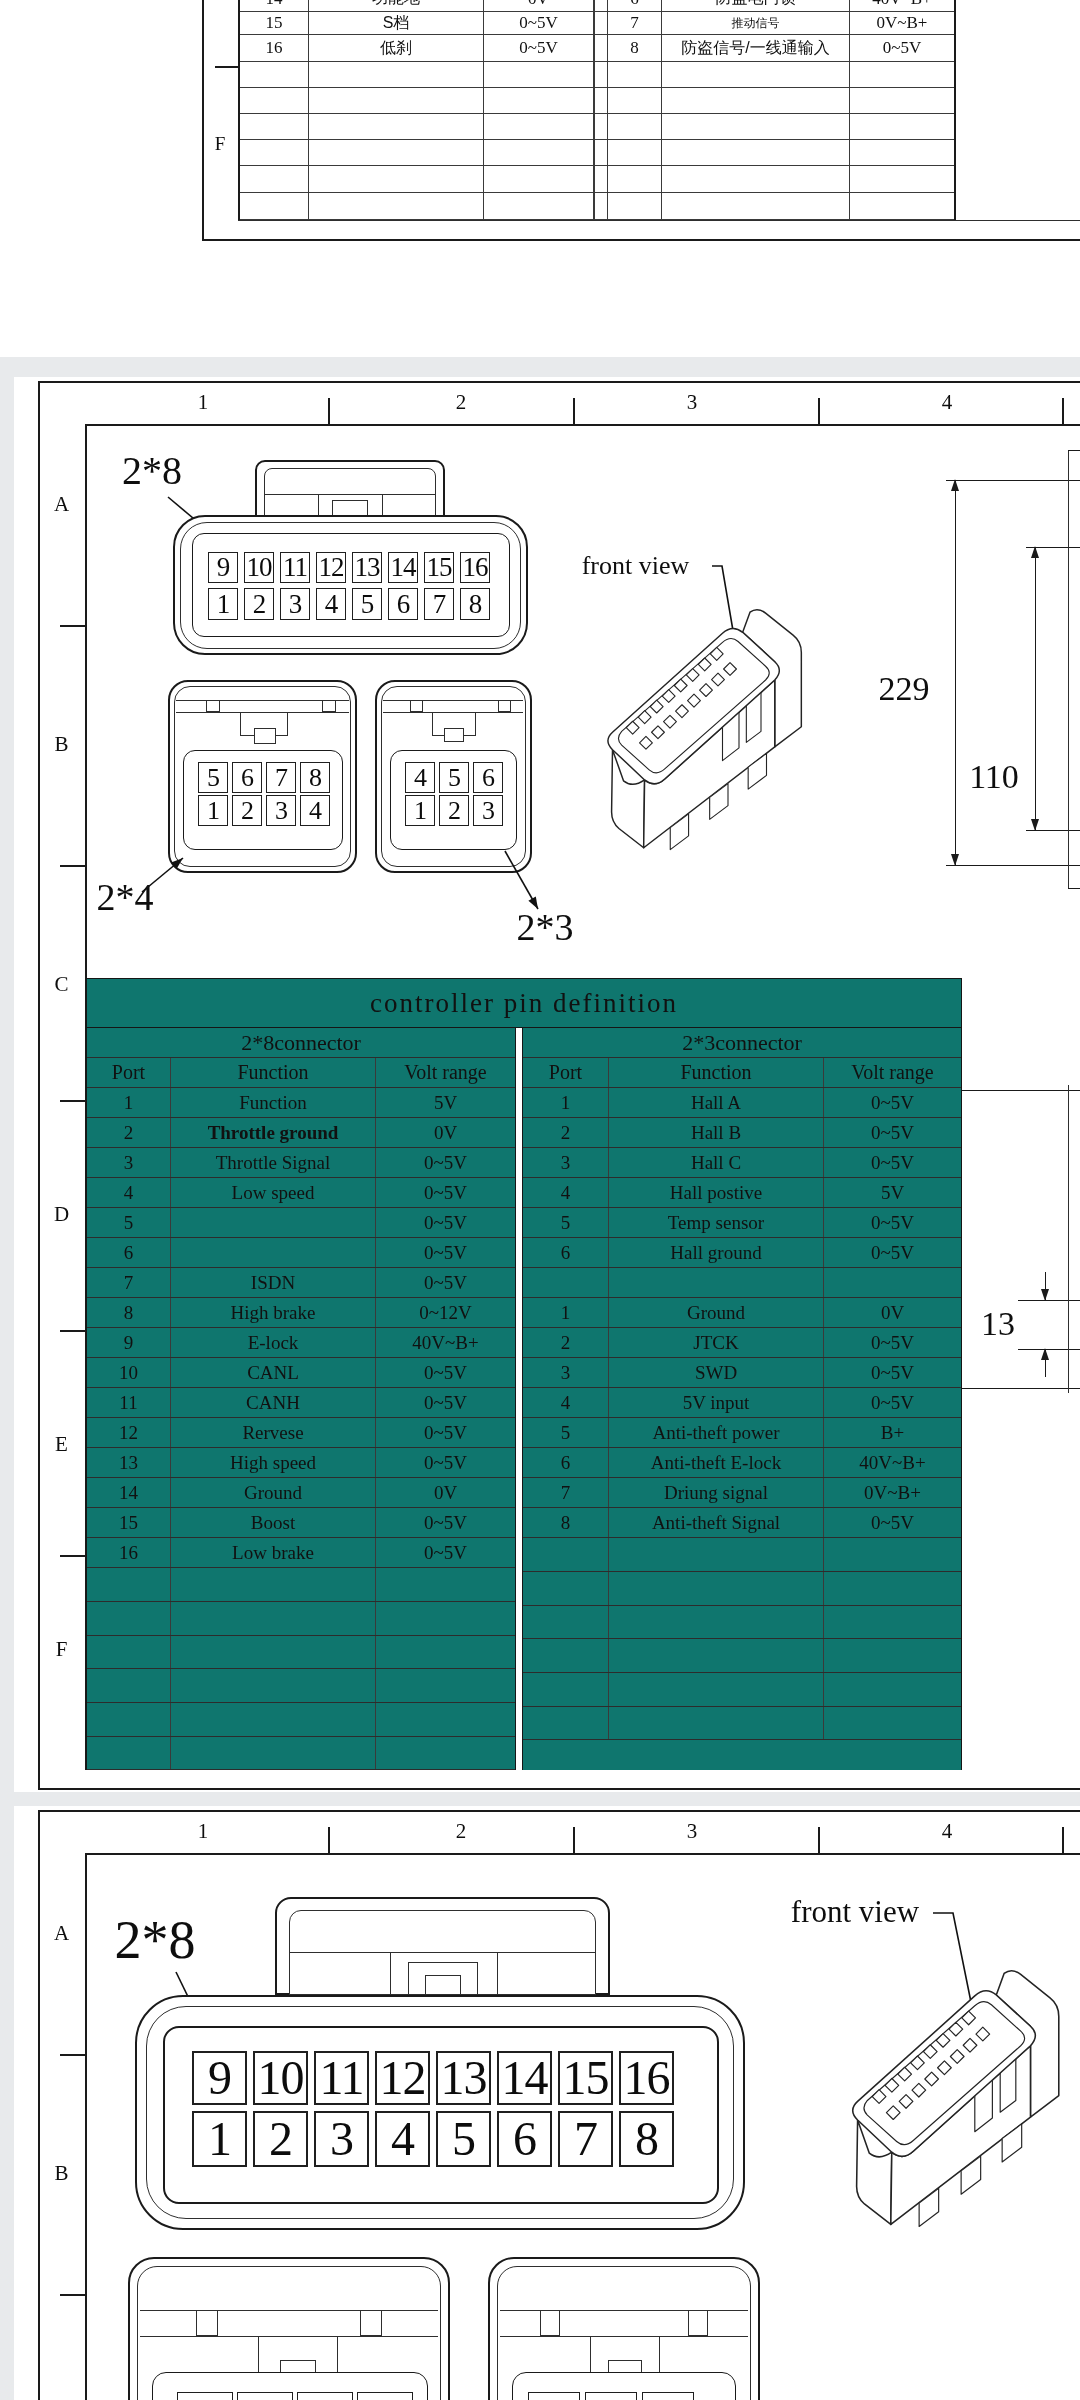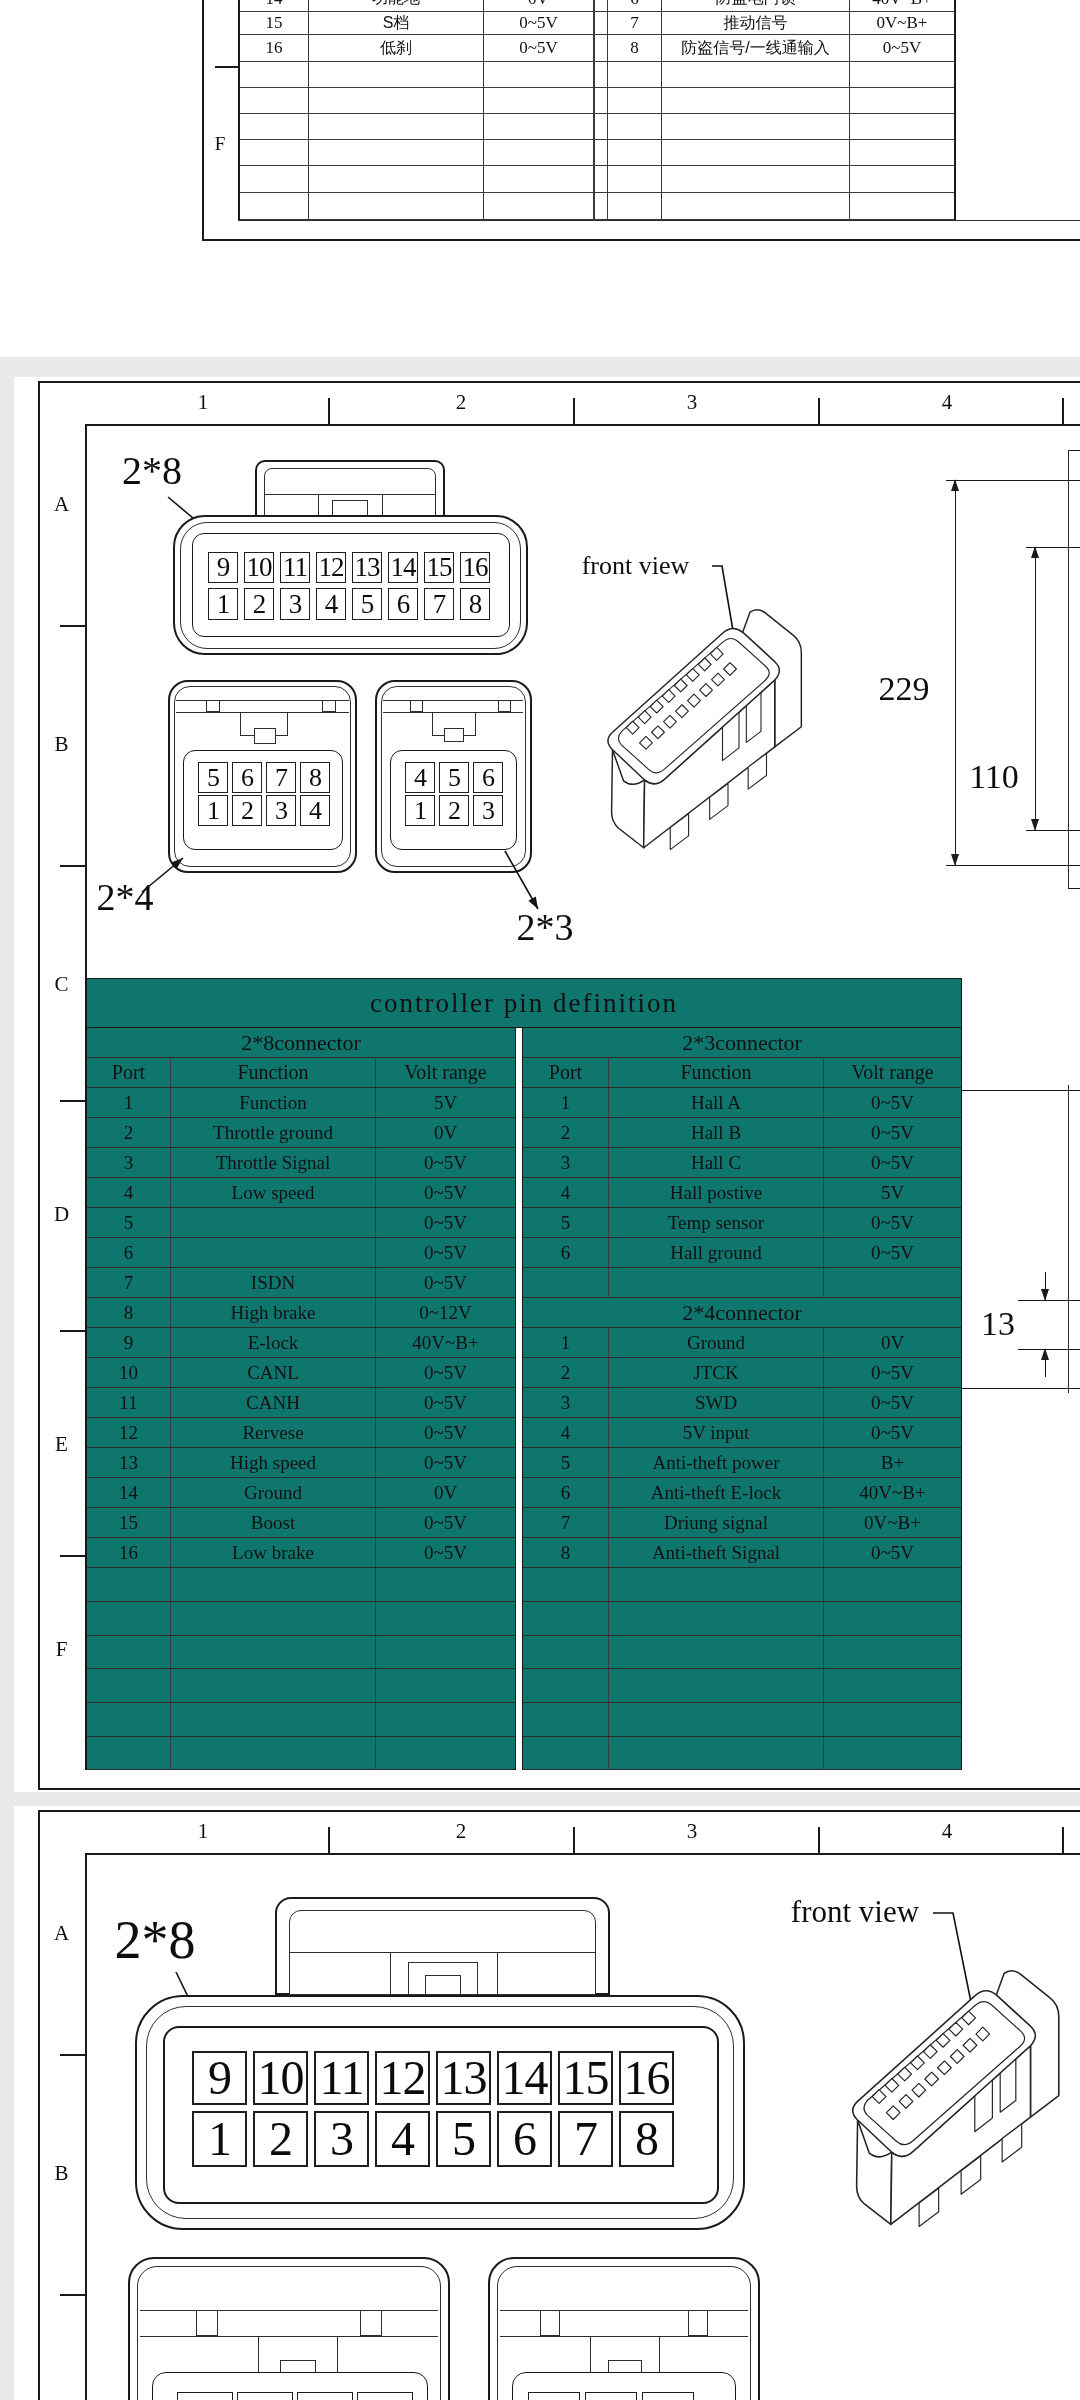--- a/index.html
+++ b/index.html
@@ -64,21 +64,21 @@
         <div class="tc" style="flex: 0 0 54px; font-size: 17px;">6</div>
         <div class="tc cjk" style="flex: 0 0 188px; font-size: 16px;">防盗电门锁</div>
         <div class="tc" style="flex: 0 0 104px; font-size: 17px;">40V~B+</div>
       </div>
       <div class="trow" style="top: 12px; height: 23px;">
         <div class="tc" style="flex: 0 0 69px; font-size: 17px;">15</div>
         <div class="tc cjk" style="flex: 0 0 175px; font-size: 16px;">S档</div>
         <div class="tc" style="flex: 0 0 110px; font-size: 17px;">0~5V</div>
         <div class="tc" style="flex: 0 0 14px; font-size: 17px; border-left: 1px solid rgb(58, 58, 58);"></div>
         <div class="tc" style="flex: 0 0 54px; font-size: 17px;">7</div>
-        <div class="tc cjk" style="flex: 0 0 188px; font-size: 16px;">推动信号</div>
+        <div class="tc cjk" style="flex: 0 0 188px; font-size: 12px;">推动信号</div>
         <div class="tc" style="flex: 0 0 104px; font-size: 17px;">0V~B+</div>
       </div>
       <div class="trow" style="top: 35px; height: 27px;">
         <div class="tc" style="flex: 0 0 69px; font-size: 17px;">16</div>
         <div class="tc cjk" style="flex: 0 0 175px; font-size: 16px;">低刹</div>
         <div class="tc" style="flex: 0 0 110px; font-size: 17px;">0~5V</div>
         <div class="tc" style="flex: 0 0 14px; font-size: 17px; border-left: 1px solid rgb(58, 58, 58);"></div>
         <div class="tc" style="flex: 0 0 54px; font-size: 17px;">8</div>
         <div class="tc cjk" style="flex: 0 0 188px; font-size: 16px;">防盗信号/一线通输入</div>
         <div class="tc" style="flex: 0 0 104px; font-size: 17px;">0~5V</div>
@@ -300,21 +300,21 @@
         <div class="tc" style="flex: 0 0 205px; font-size: 20px;">Function</div>
         <div class="tc" style="flex: 1 1 auto; border-right: none; font-size: 20px;">Volt range</div>
       </div>
       <div class="mrow" style="height: 30px;">
         <div class="tc" style="flex: 0 0 84px; font-size: 19px;">1</div>
         <div class="tc" style="flex: 0 0 205px; font-size: 19px;">Function</div>
         <div class="tc" style="flex: 1 1 auto; border-right: none; font-size: 19px;">5V</div>
       </div>
       <div class="mrow" style="height: 30px;">
         <div class="tc" style="flex: 0 0 84px; font-size: 19px;">2</div>
-        <div class="tc" style="flex: 0 0 205px; font-size: 19px;">Throttle ground</div>
+        <div class="tc" style="flex: 0 0 205px; font-size: 19px; font-weight: bold;">Throttle ground</div>
         <div class="tc" style="flex: 1 1 auto; border-right: none; font-size: 19px;">0V</div>
       </div>
       <div class="mrow" style="height: 30px;">
         <div class="tc" style="flex: 0 0 84px; font-size: 19px;">3</div>
         <div class="tc" style="flex: 0 0 205px; font-size: 19px;">Throttle Signal</div>
         <div class="tc" style="flex: 1 1 auto; border-right: none; font-size: 19px;">0~5V</div>
       </div>
       <div class="mrow" style="height: 30px;">
         <div class="tc" style="flex: 0 0 84px; font-size: 19px;">4</div>
         <div class="tc" style="flex: 0 0 205px; font-size: 19px;">Low speed</div>
@@ -447,23 +447,20 @@
       </div>
       <div class="mrow" style="height: 30px;">
         <div class="tc" style="flex: 0 0 86px; font-size: 19px;">6</div>
         <div class="tc" style="flex: 0 0 215px; font-size: 19px;">Hall ground</div>
         <div class="tc" style="flex: 1 1 auto; border-right: none; font-size: 19px;">0~5V</div>
       </div>
       <div class="mrow" style="height: 30px;">
         <div class="tc" style="flex: 0 0 86px; font-size: 19px;"></div>
         <div class="tc" style="flex: 0 0 215px; font-size: 19px;"></div>
         <div class="tc" style="flex: 1 1 auto; border-right: none; font-size: 19px;"></div>
-      </div>
-      <div class="mrow" style="height: 30px;">
-        <div class="tc" style="flex: 1 1 auto; font-size: 22px; border-right: none;">2*4connector</div>
       </div>
       <div class="mrow" style="height: 30px;">
         <div class="tc" style="flex: 0 0 86px; font-size: 19px;">1</div>
         <div class="tc" style="flex: 0 0 215px; font-size: 19px;">Ground</div>
         <div class="tc" style="flex: 1 1 auto; border-right: none; font-size: 19px;">0V</div>
       </div>
       <div class="mrow" style="height: 30px;">
         <div class="tc" style="flex: 0 0 86px; font-size: 19px;">2</div>
         <div class="tc" style="flex: 0 0 215px; font-size: 19px;">JTCK</div>
         <div class="tc" style="flex: 1 1 auto; border-right: none; font-size: 19px;">0~5V</div>

